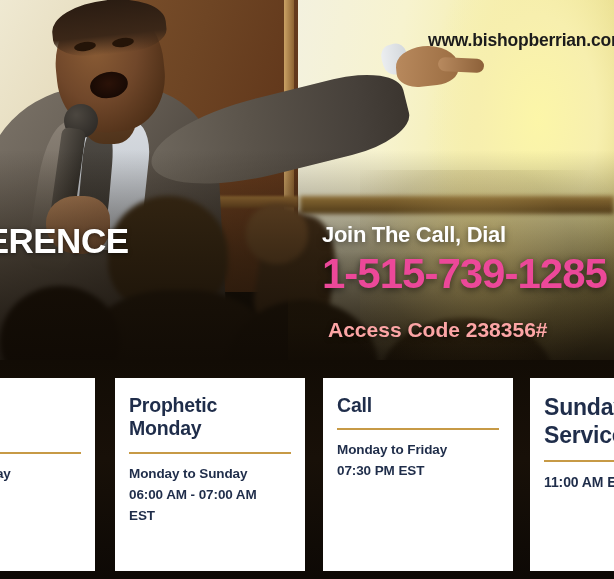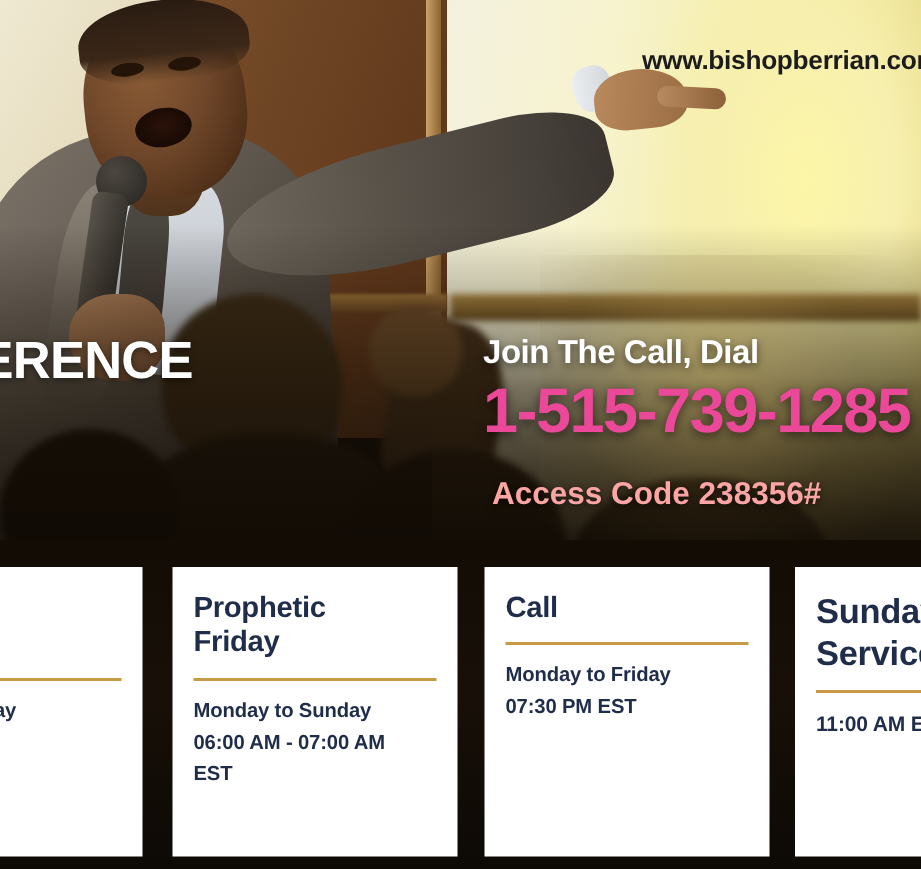--- a/index.html
+++ b/index.html
@@ -291,21 +291,21 @@
       <div class="rule"></div>
       <div class="meta">
         <div>o Saturday</div>
         <div>01:00 PM</div>
       </div>
     </div>
 
     <div class="card c2">
       <div class="title">
         <div>Prophetic</div>
-        <div>Friday</div>
+        <div>Monday</div>
       </div>
       <div class="rule"></div>
       <div class="meta">
         <div>Monday to Sunday</div>
         <div>06:00 AM - 07:00 AM</div>
         <div>EST</div>
       </div>
     </div>
 
     <div class="card c3">

